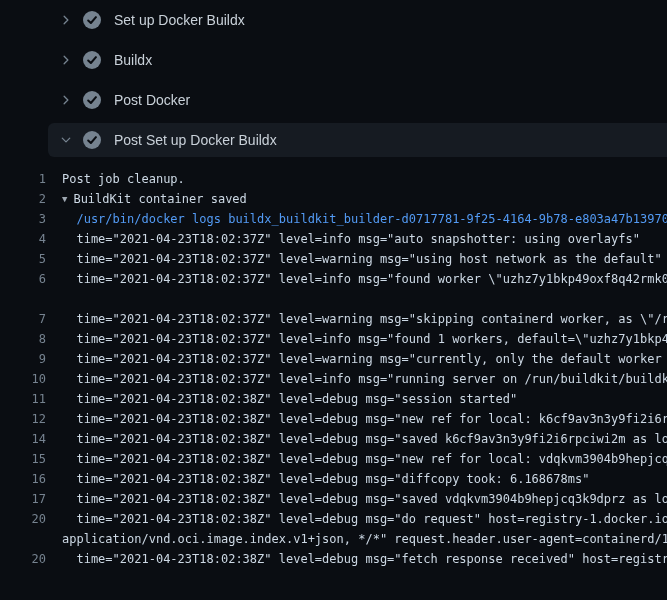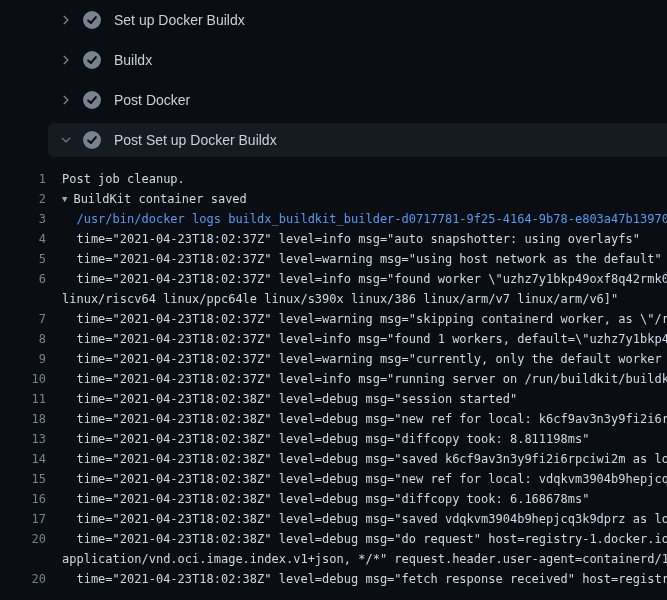--- a/index.html
+++ b/index.html
@@ -160,21 +160,20 @@
       <div class="logrow">
     <span class="lnum">5</span>
     <span class="ltext">  time="2021-04-23T18:02:37Z" level=warning msg="using host network as the default"</span>
   </div>
       <div class="logrow">
     <span class="lnum">6</span>
     <span class="ltext">  time="2021-04-23T18:02:37Z" level=info msg="found worker \"uzhz7y1bkp49oxf8q42rmk0xj</span>
   </div>
       <div class="logrow">
     <span class="lnum"></span>
-    <span class="ltext">linux/riscv64 linux/ppc64le linux/s390x linux/386 linux/arm/v7 linux/arm/v6]"</span>
   </div>
       <div class="logrow">
     <span class="lnum">7</span>
     <span class="ltext">  time="2021-04-23T18:02:37Z" level=warning msg="skipping containerd worker, as \"/run</span>
   </div>
       <div class="logrow">
     <span class="lnum">8</span>
     <span class="ltext">  time="2021-04-23T18:02:37Z" level=info msg="found 1 workers, default=\"uzhz7y1bkp49o</span>
   </div>
       <div class="logrow">
@@ -183,26 +182,22 @@
   </div>
       <div class="logrow">
     <span class="lnum">10</span>
     <span class="ltext">  time="2021-04-23T18:02:37Z" level=info msg="running server on /run/buildkit/buildkit</span>
   </div>
       <div class="logrow">
     <span class="lnum">11</span>
     <span class="ltext">  time="2021-04-23T18:02:38Z" level=debug msg="session started"</span>
   </div>
       <div class="logrow">
-    <span class="lnum">18</span>
+    <span class="lnum">12</span>
     <span class="ltext">  time="2021-04-23T18:02:38Z" level=debug msg="new ref for local: k6cf9av3n3y9fi2i6rpc</span>
-  </div>
-      <div class="logrow">
-    <span class="lnum">13</span>
-    <span class="ltext">  time="2021-04-23T18:02:38Z" level=debug msg="diffcopy took: 8.811198ms"</span>
   </div>
       <div class="logrow">
     <span class="lnum">14</span>
     <span class="ltext">  time="2021-04-23T18:02:38Z" level=debug msg="saved k6cf9av3n3y9fi2i6rpciwi2m as loca</span>
   </div>
       <div class="logrow">
     <span class="lnum">15</span>
     <span class="ltext">  time="2021-04-23T18:02:38Z" level=debug msg="new ref for local: vdqkvm3904b9hepjcq3k</span>
   </div>
       <div class="logrow">

